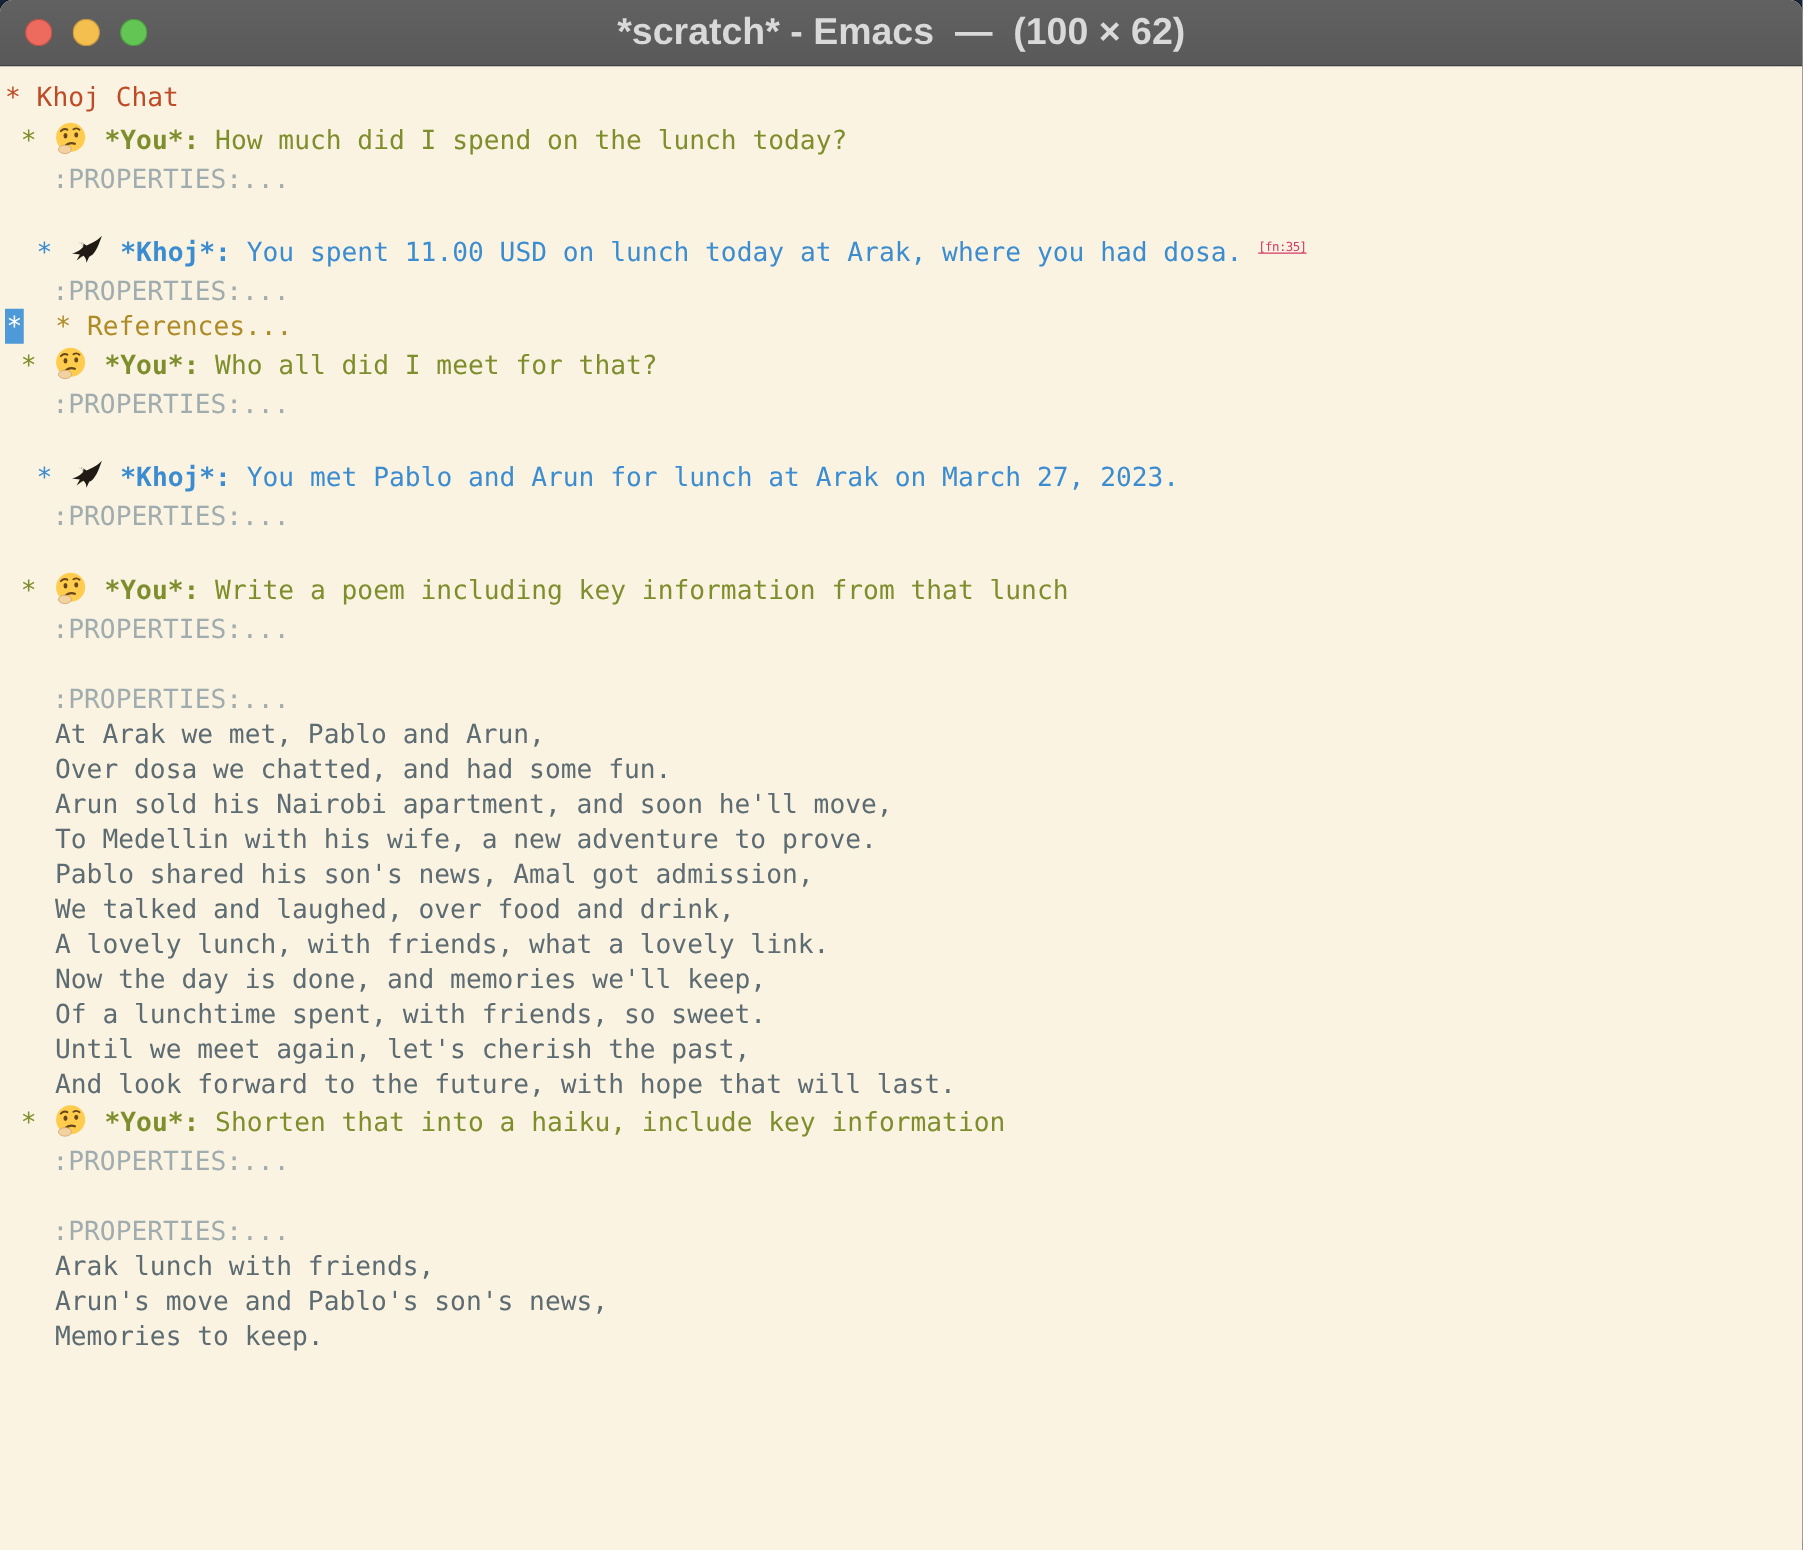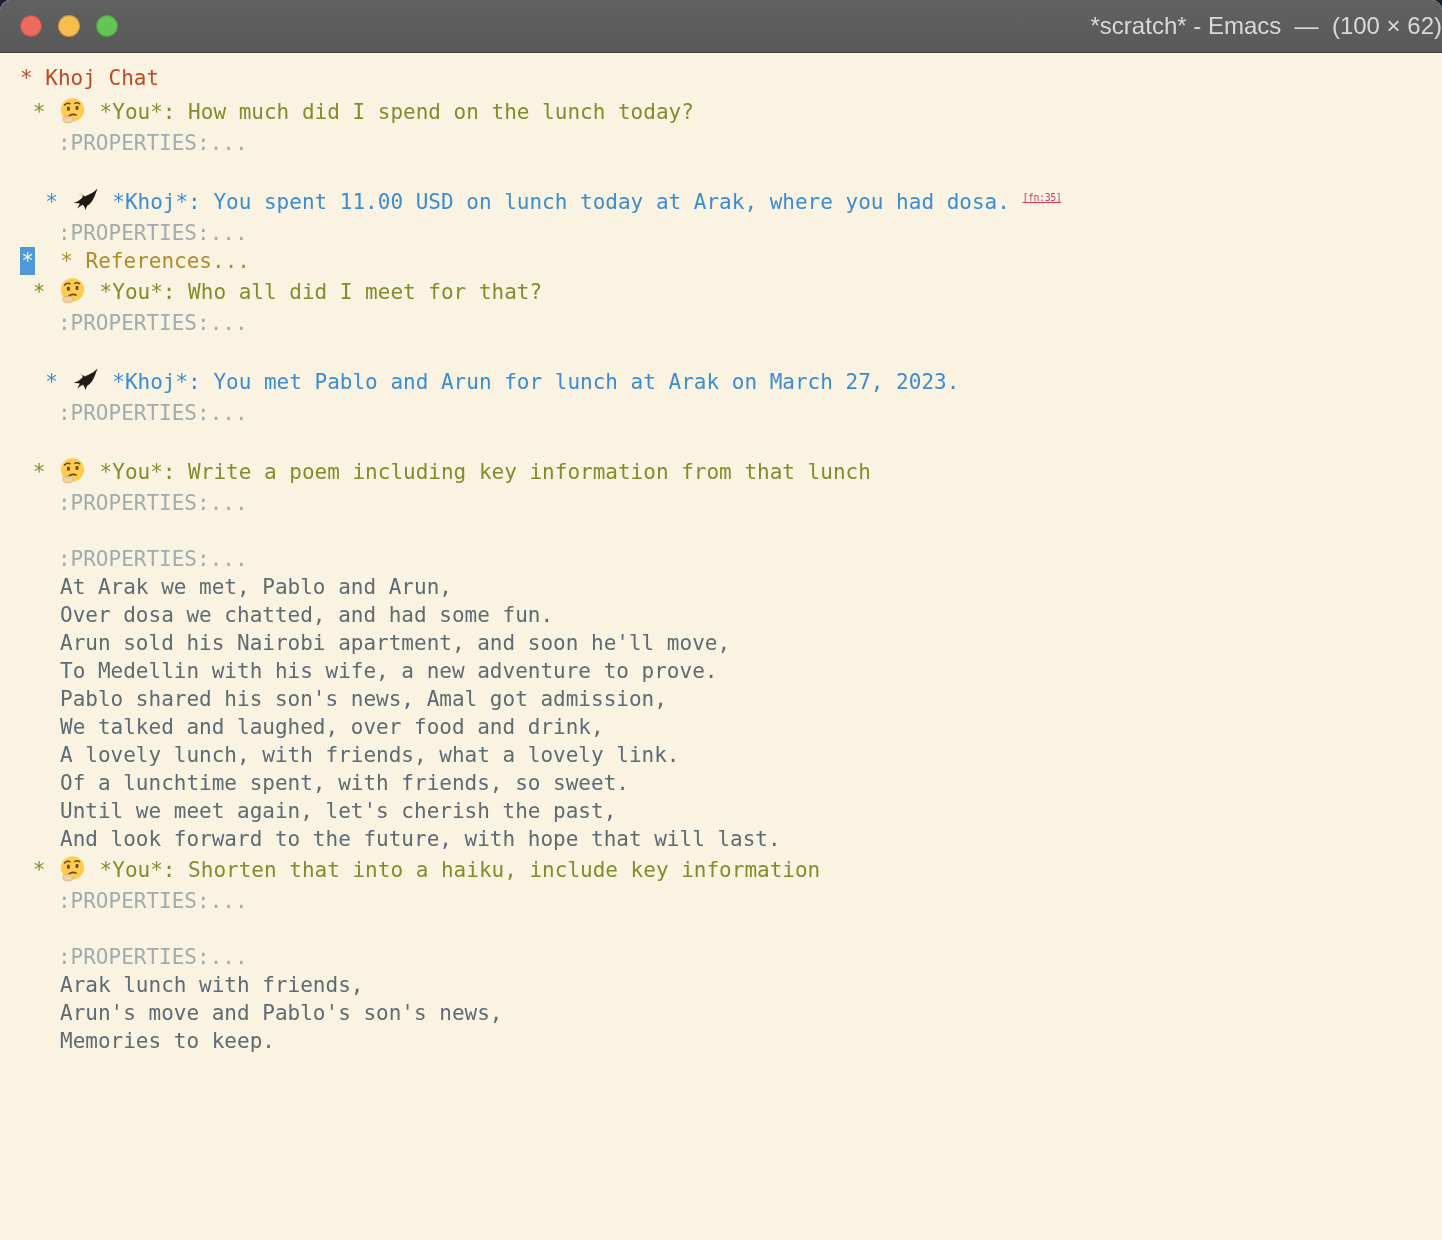--- a/index.html
+++ b/index.html
@@ -22,40 +22,40 @@
     border-bottom:1px solid #3f3f3f;
     display:flex;align-items:center;
     position:relative;
   }
   .lights{display:flex;gap:16px;margin-left:20px;}
   .light{width:22px;height:22px;border-radius:50%;border:1px solid rgba(0,0,0,.2);box-sizing:border-box;padding:0;}
   .light.red{background:#ec6a5e;}
   .light.yellow{background:#f5bf4f;}
   .light.green{background:#62c554;}
   .title{
-    position:absolute;left:0;right:0;text-align:right;
+    position:absolute;left:0;right:0;text-align:center;
     font-family:"Liberation Sans", sans-serif;
-    font-weight:normal;font-size:24px;color:#d9d9d9;
+    font-weight:bold;font-size:30px;color:#d9d9d9;
     white-space:pre;
     pointer-events:none;
   }
   .buffer{
     background:#faf3e1;
-    padding:8px 10px 0 20px;
+    padding:8px 10px 0 4px;
     font-size:21px;
     color:#5d6b72;
     height:1180px;
     box-sizing:border-box;
   }
   .line{white-space:pre;line-height:28px;height:28px;}
   .line.head{line-height:34px;height:34px;}
   .s-h1{color:#bf4a26;}
   .s-you{color:#7e8e2c;}
   .s-khoj{color:#3b8cd0;}
-  .s-b{font-weight:normal;}
+  .s-b{font-weight:bold;}
   .s-props{color:#a0acae;}
   .s-refs{color:#ad8b26;}
   .s-body{color:#5d6b72;margin-left:40px;}
   .s-fn{
     color:#d23c66;text-decoration:underline;
     font-size:10px;position:relative;top:-8px;letter-spacing:-0.5px;
     cursor:pointer;
   }
   .s-blueast{
     background:#4e9ad8;color:#ffffff;
@@ -131,20 +131,21 @@
       <div class="line"><span class="s-props">   :PROPERTIES:...</span></div>
       <div class="line">&nbsp;</div>
       <div class="line"><span class="s-props">   :PROPERTIES:...</span></div>
       <div class="line"><span class="s-body">At Arak we met, Pablo and Arun,</span></div>
       <div class="line"><span class="s-body">Over dosa we chatted, and had some fun.</span></div>
       <div class="line"><span class="s-body">Arun sold his Nairobi apartment, and soon he'll move,</span></div>
       <div class="line"><span class="s-body">To Medellin with his wife, a new adventure to prove.</span></div>
       <div class="line"><span class="s-body">Pablo shared his son's news, Amal got admission,</span></div>
       <div class="line"><span class="s-body">We talked and laughed, over food and drink,</span></div>
       <div class="line"><span class="s-body">A lovely lunch, with friends, what a lovely link.</span></div>
+      <div class="line"><span class="s-body">Now the day is done, and memories we'll keep,</span></div>
       <div class="line"><span class="s-body">Of a lunchtime spent, with friends, so sweet.</span></div>
       <div class="line"><span class="s-body">Until we meet again, let's cherish the past,</span></div>
       <div class="line"><span class="s-body">And look forward to the future, with hope that will last.</span></div>
       <div class="line head"><span class="s-you"> * </span><span class="emoji"><svg viewBox="0 0 36 36" width="27" height="27">
     <circle cx="18" cy="17" r="15.5" fill="#ffcc4d"></circle>
     <path d="M7.5 10.5 q3.5 -3.5 7 -1.5" stroke="#65471b" stroke-width="2" fill="none" stroke-linecap="round"></path>
     <path d="M21 8.5 q3.5 -2 6.5 0.5" stroke="#65471b" stroke-width="2" fill="none" stroke-linecap="round"></path>
     <ellipse cx="12.5" cy="15.5" rx="2.1" ry="2.9" fill="#65471b"></ellipse>
     <ellipse cx="24" cy="14.5" rx="2.1" ry="2.9" fill="#65471b"></ellipse>
     <path d="M13 25.5 q4.5 -3.5 9.5 -1.5" stroke="#65471b" stroke-width="2.4" fill="none" stroke-linecap="round"></path>

